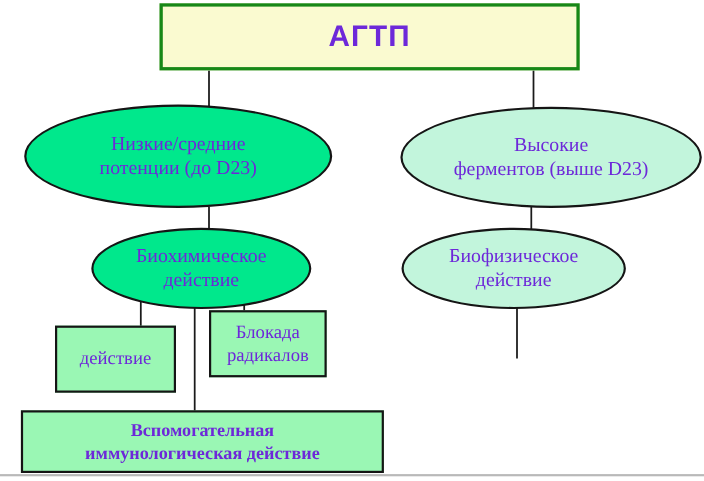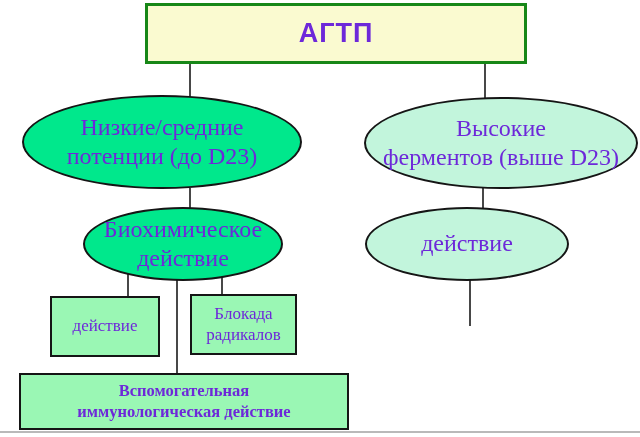--- a/index.html
+++ b/index.html
@@ -11,30 +11,30 @@
   .node{
     position:absolute;display:flex;flex-direction:column;align-items:center;justify-content:center;
     text-align:center;box-sizing:border-box;line-height:1.22;
   }
   .root-box{
     left:145px;top:3px;width:382px;height:61px;
     background:#FAFAD0;border:3px solid #178717;
     font-family:"Liberation Sans", sans-serif;font-weight:bold;font-size:27px;
     letter-spacing:1px;
   }
-  .ellipse{border:2px solid #151515;border-radius:50%;font-size:24px;}
+  .ellipse{border:2px solid #151515;border-radius:50%;font-size:18px;}
   .ellipse-bright{background:#00E88C;}
   .ellipse-mint{background:#C2F5DC;}
   .el-low{left:22px;top:95px;width:280px;height:94px;}
   .el-high{left:364px;top:97px;width:274px;height:92px;}
   .el-biochem{left:83px;top:207px;width:200px;height:74px;}
   .el-biophys{left:365px;top:207px;width:204px;height:74px;}
   .rect{background:#9AF7B4;border:2px solid #151515;font-size:17px;}
   .rect-activation{left:50px;top:296px;width:110px;height:61px;}
-  .rect-blockade{left:190px;top:294px;width:107px;height:61px;}
+  .rect-blockade{left:190px;top:282px;width:107px;height:61px;}
   .rect-auxiliary{left:19px;top:373px;width:330px;height:57px;font-weight:bold;font-size:16.5px;}
   .rect-transfer{left:404px;top:325px;width:126px;height:77px;justify-content:flex-start;padding-top:8px;}
   .divider{position:absolute;left:0;top:431px;width:640px;height:2px;background:#b9b9b9;}
   .line-span{display:block;}
 </style>
 </head>
 <body>
 
 <div class="stage">
 
@@ -64,20 +64,21 @@
     <span class="line-span">Высокие</span>
     <span class="line-span">ферментов (выше D23)</span>
   </div>
 
   <div class="node ellipse ellipse-bright el-biochem">
     <span class="line-span">Биохимическое</span>
     <span class="line-span">действие</span>
   </div>
 
   <div class="node ellipse ellipse-mint el-biophys">
+    <span class="line-span">Биофизическое</span>
     <span class="line-span">действие</span>
   </div>
 
   <div class="node rect rect-activation">
     <span class="line-span">действие</span>
   </div>
 
   <div class="node rect rect-blockade">
     <span class="line-span">Блокада</span>
     <span class="line-span">радикалов</span>

